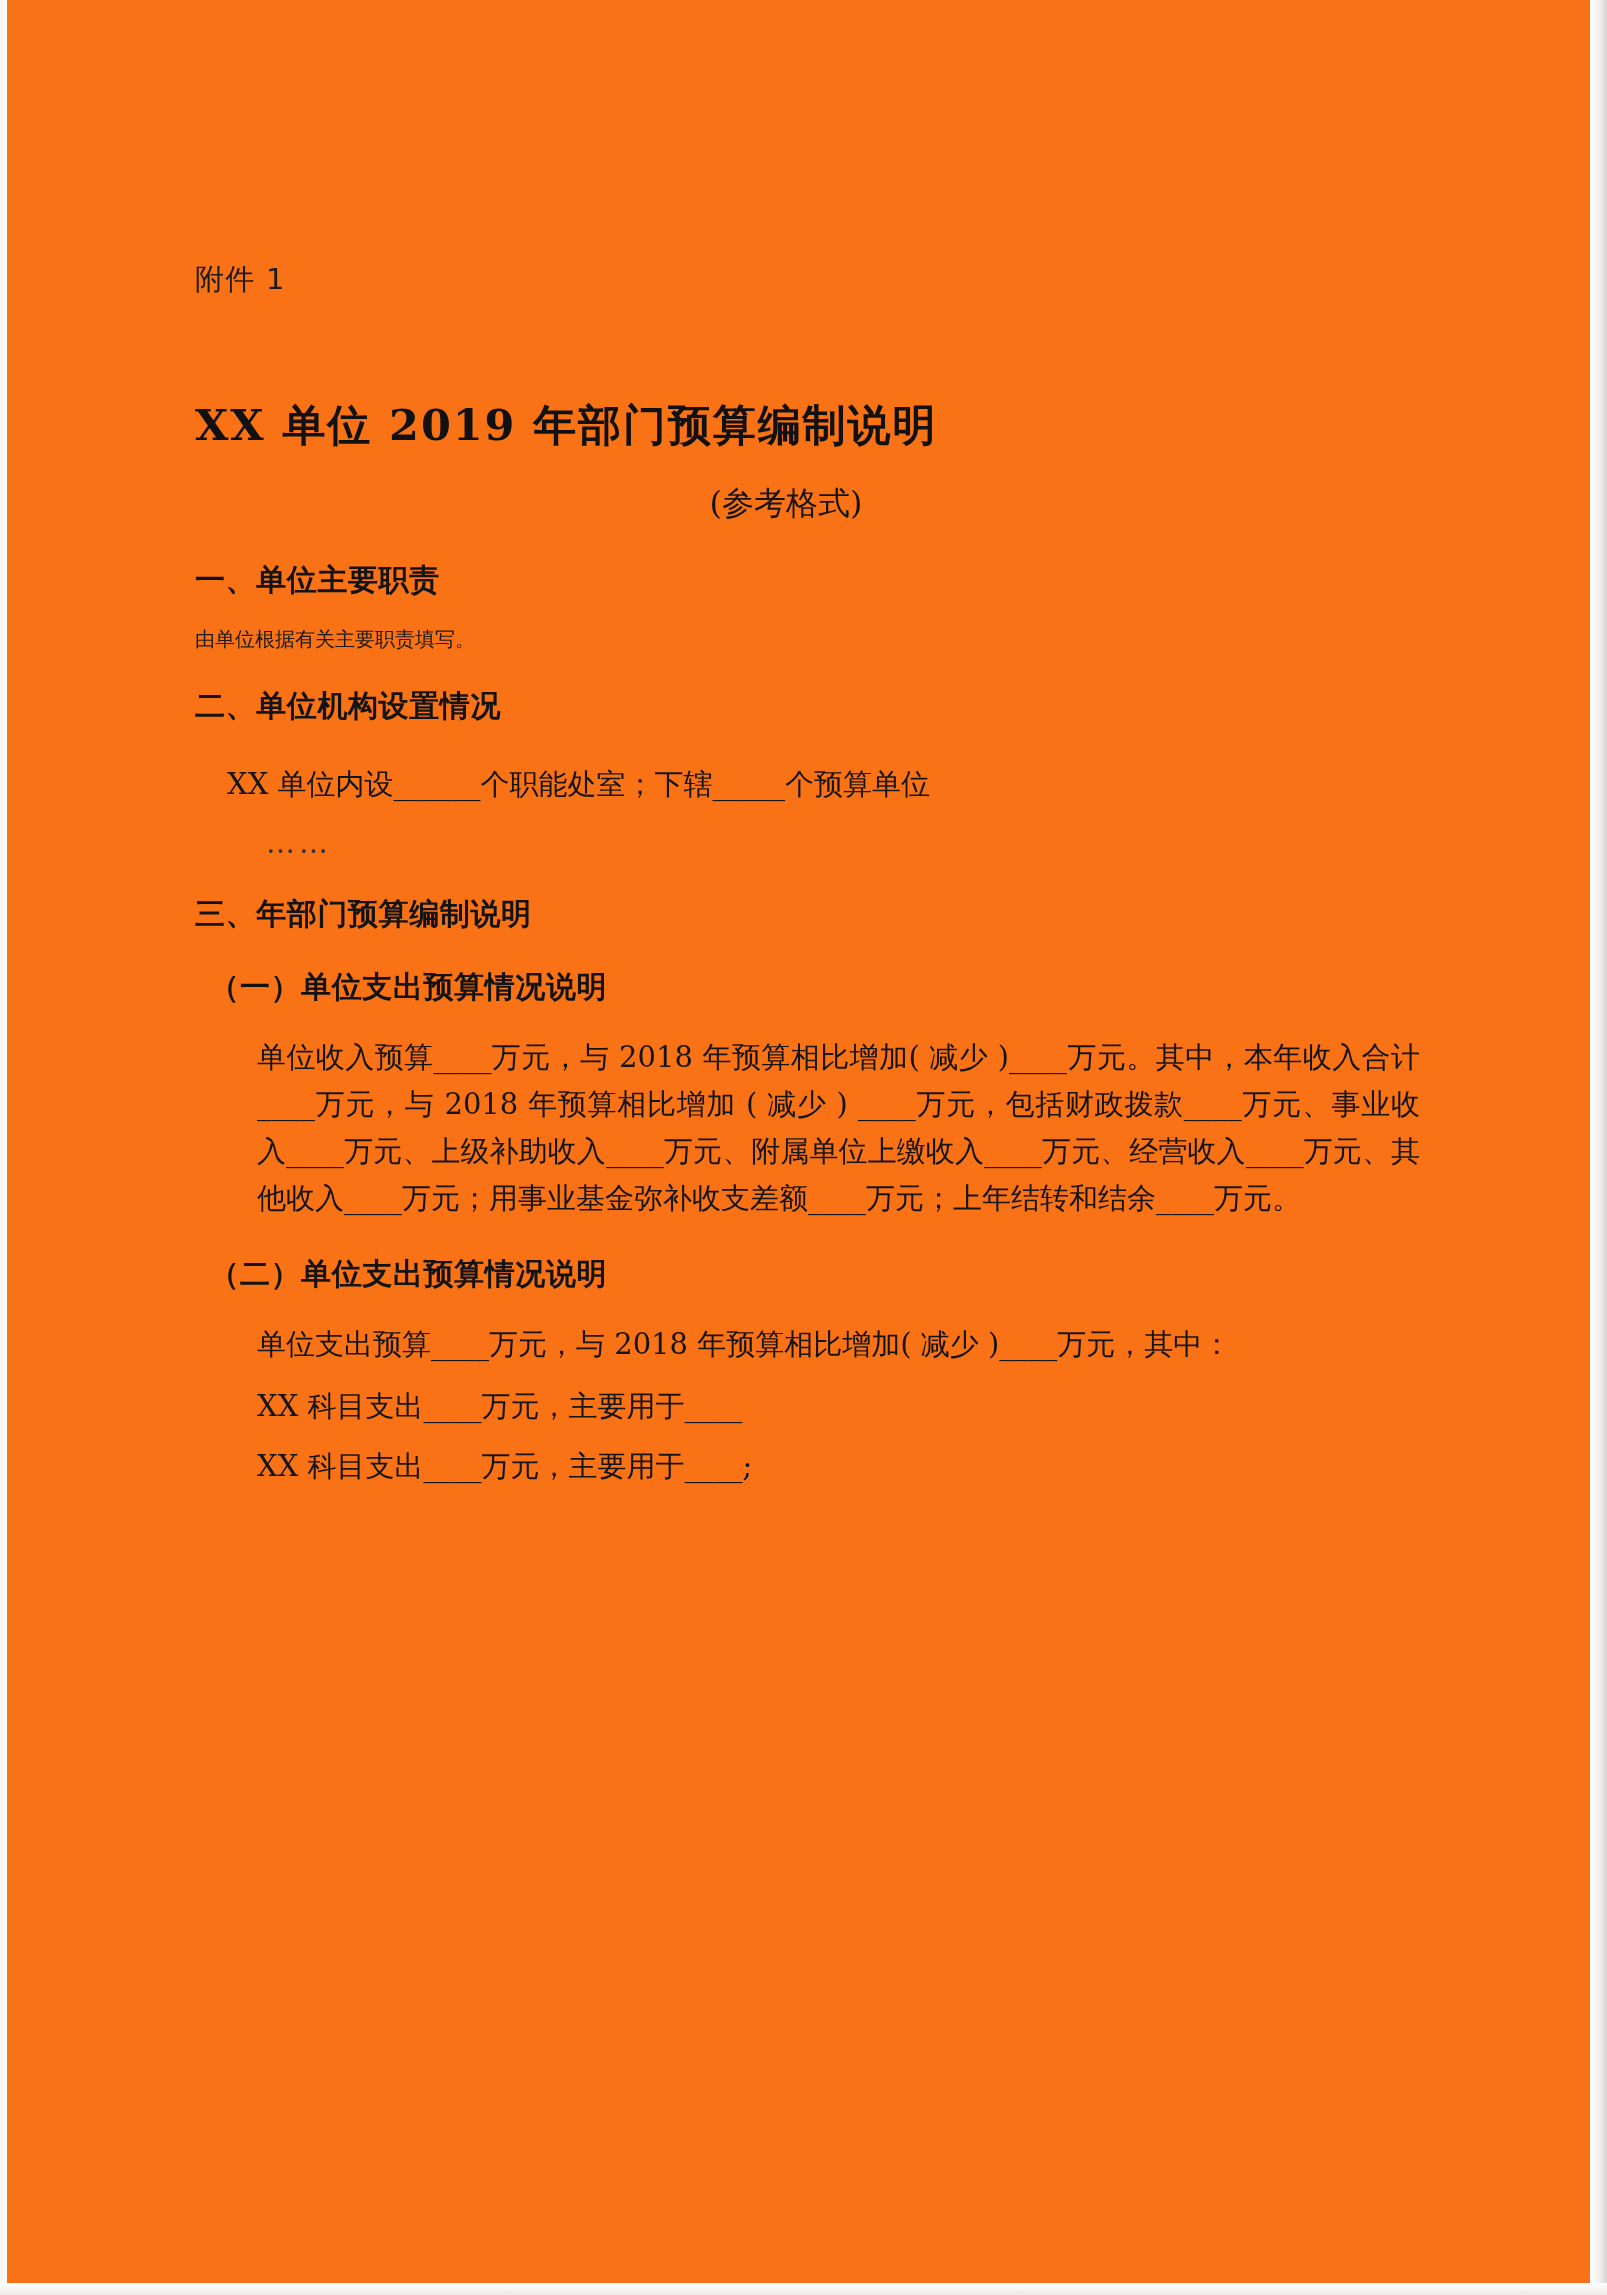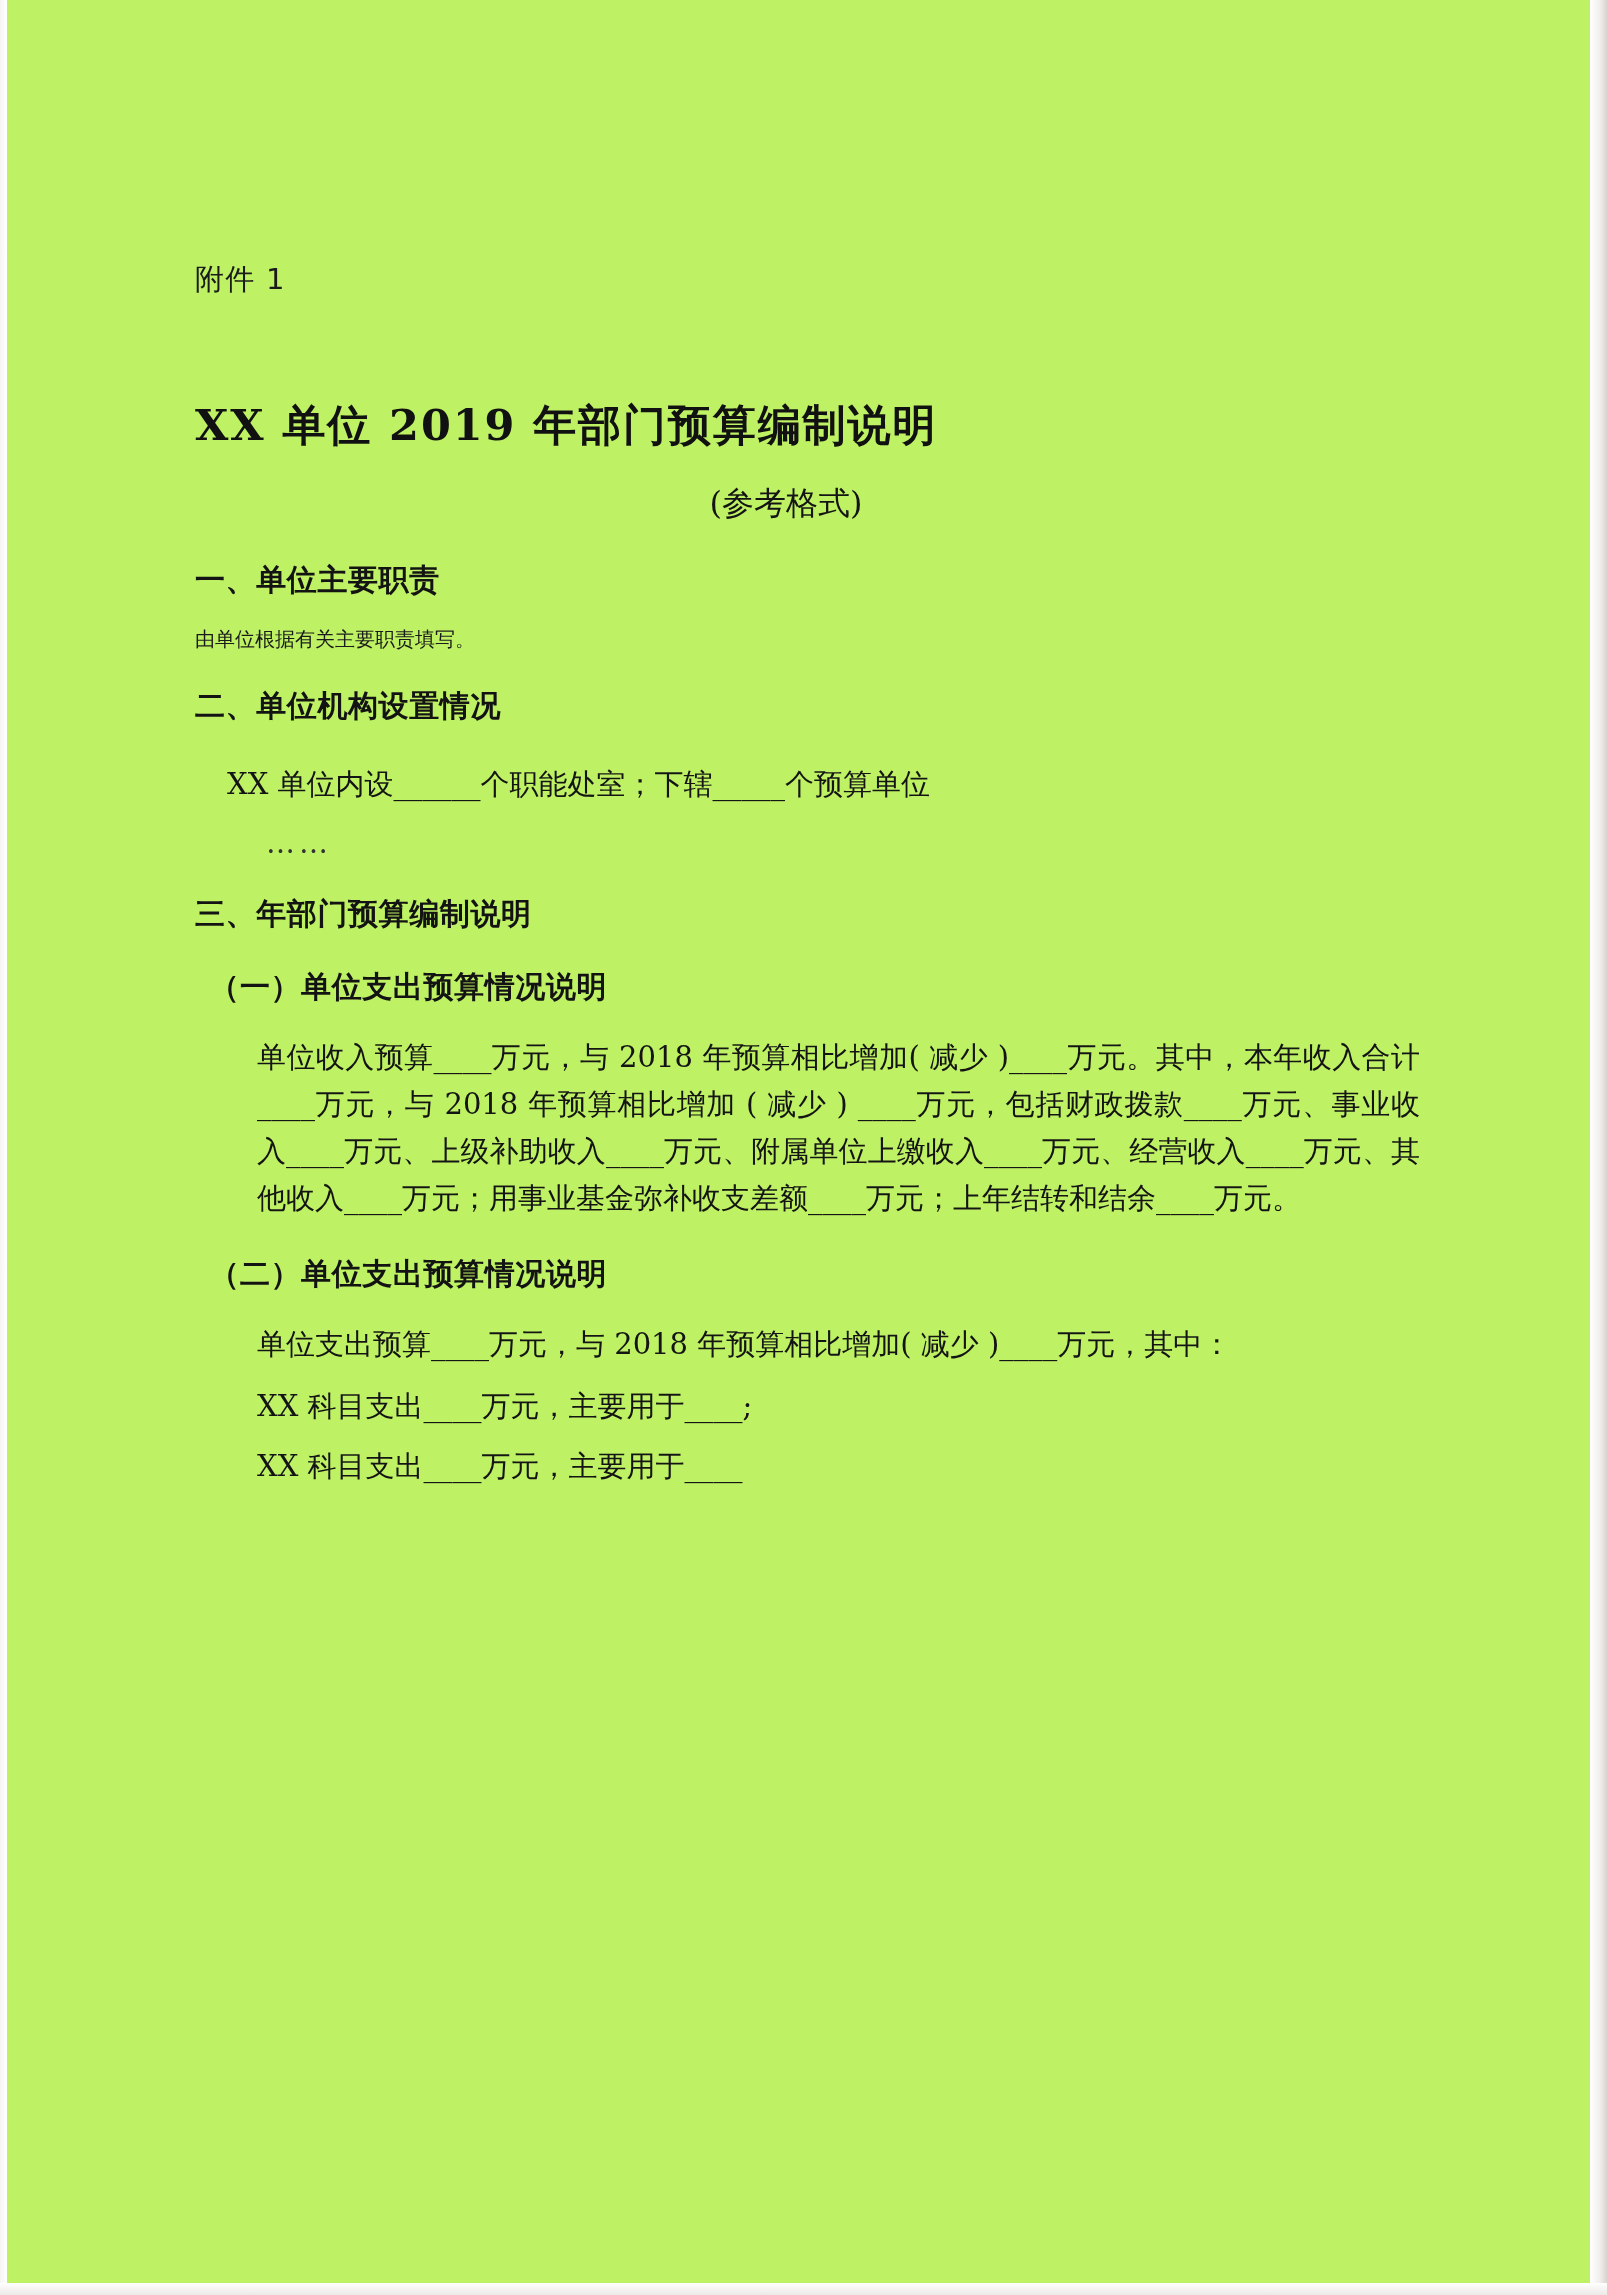--- a/index.html
+++ b/index.html
@@ -7,21 +7,21 @@
     padding: 0;
     background: #ffffff;
   }
   body {
     font-family: "Liberation Serif", "DejaVu Serif", serif;
   }
   .page {
     position: relative;
     width: 1607px;
     height: 2295px;
-    background: #bef264;
+    background: #f97316;
     overflow: hidden;
   }
   
   .scan-edge-right {
     position: absolute;
     top: 0;
     right: 0;
     width: 17px;
     height: 100%;
     background: linear-gradient(to right, #ffffff 0%, #f2f0ee 55%, #d8d4d0 100%);
@@ -159,18 +159,18 @@
     <div class="dots">……</div>
 
     <div class="section-heading">三、年部门预算编制说明</div>
 
     <div class="sub-heading">（一）单位支出预算情况说明</div>
     <div class="para indent">单位收入预算____万元，与 2018 年预算相比增加( 减少 )____万元。其中，本年收入合计____万元，与 2018 年预算相比增加 ( 减少 ) ____万元，包括财政拨款____万元、事业收入____万元、上级补助收入____万元、附属单位上缴收入____万元、经营收入____万元、其他收入____万元；用事业基金弥补收支差额____万元；上年结转和结余____万元。</div>
 
     <div class="sub-heading">（二）单位支出预算情况说明</div>
     <div class="para indent">单位支出预算____万元，与 2018 年预算相比增加( 减少 )____万元，其中：</div>
 
+    <div class="line-item">XX 科目支出____万元，主要用于____</div>
     <div class="line-item">XX 科目支出____万元，主要用于____;</div>
-    <div class="line-item">XX 科目支出____万元，主要用于____</div>
 
   </div>
 </div>
 
 
 </body></html>

